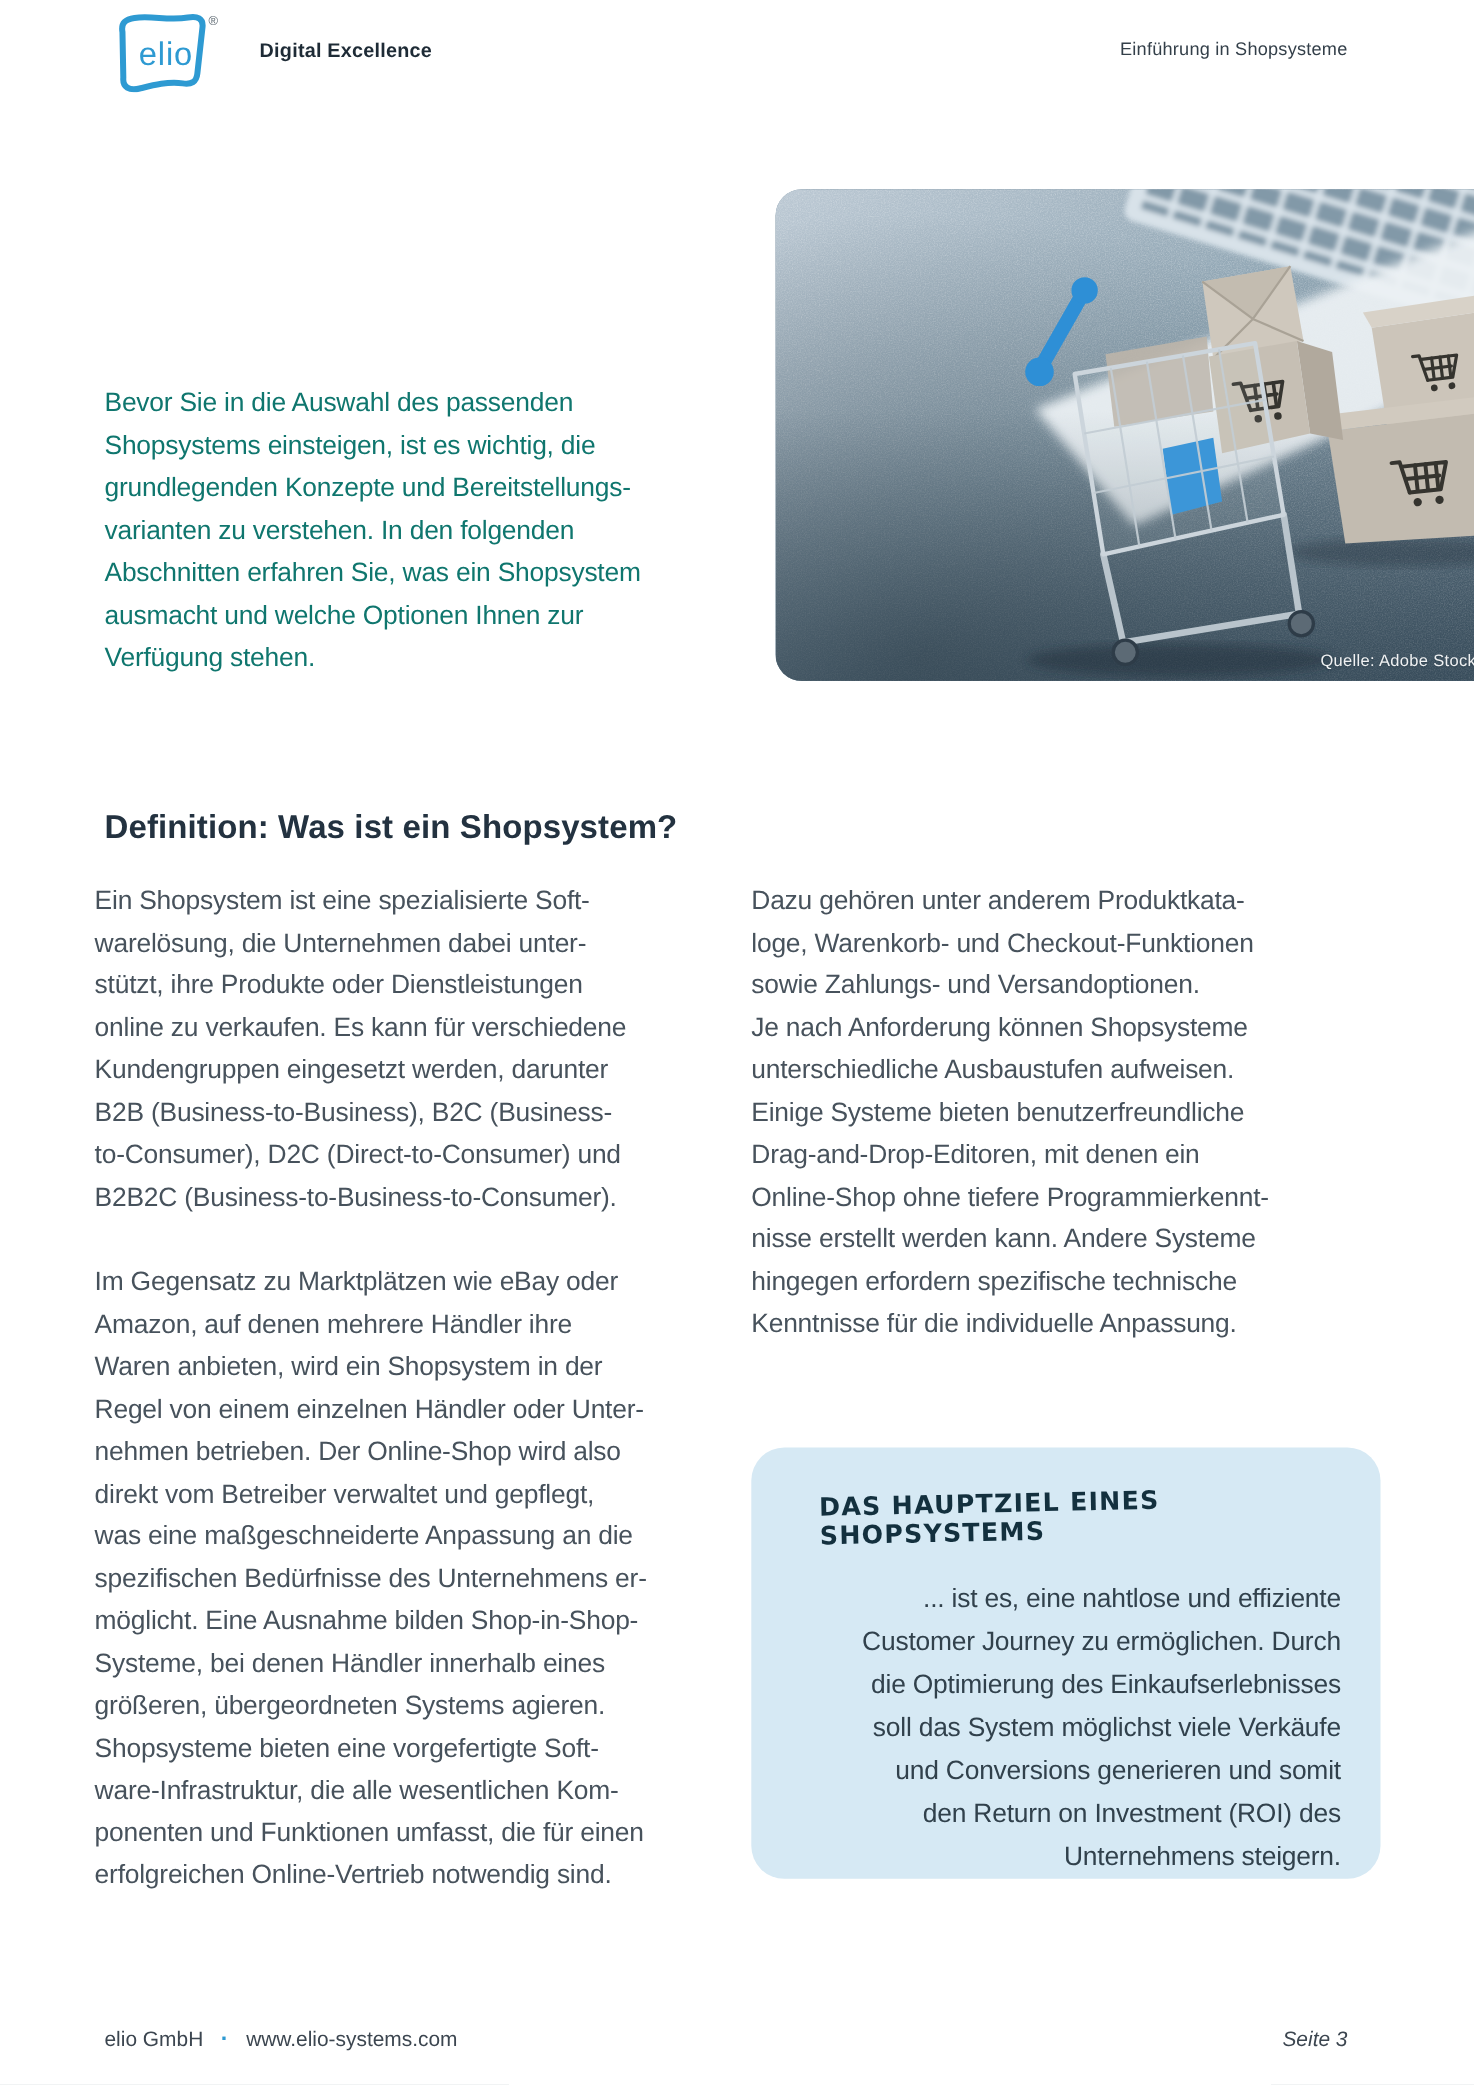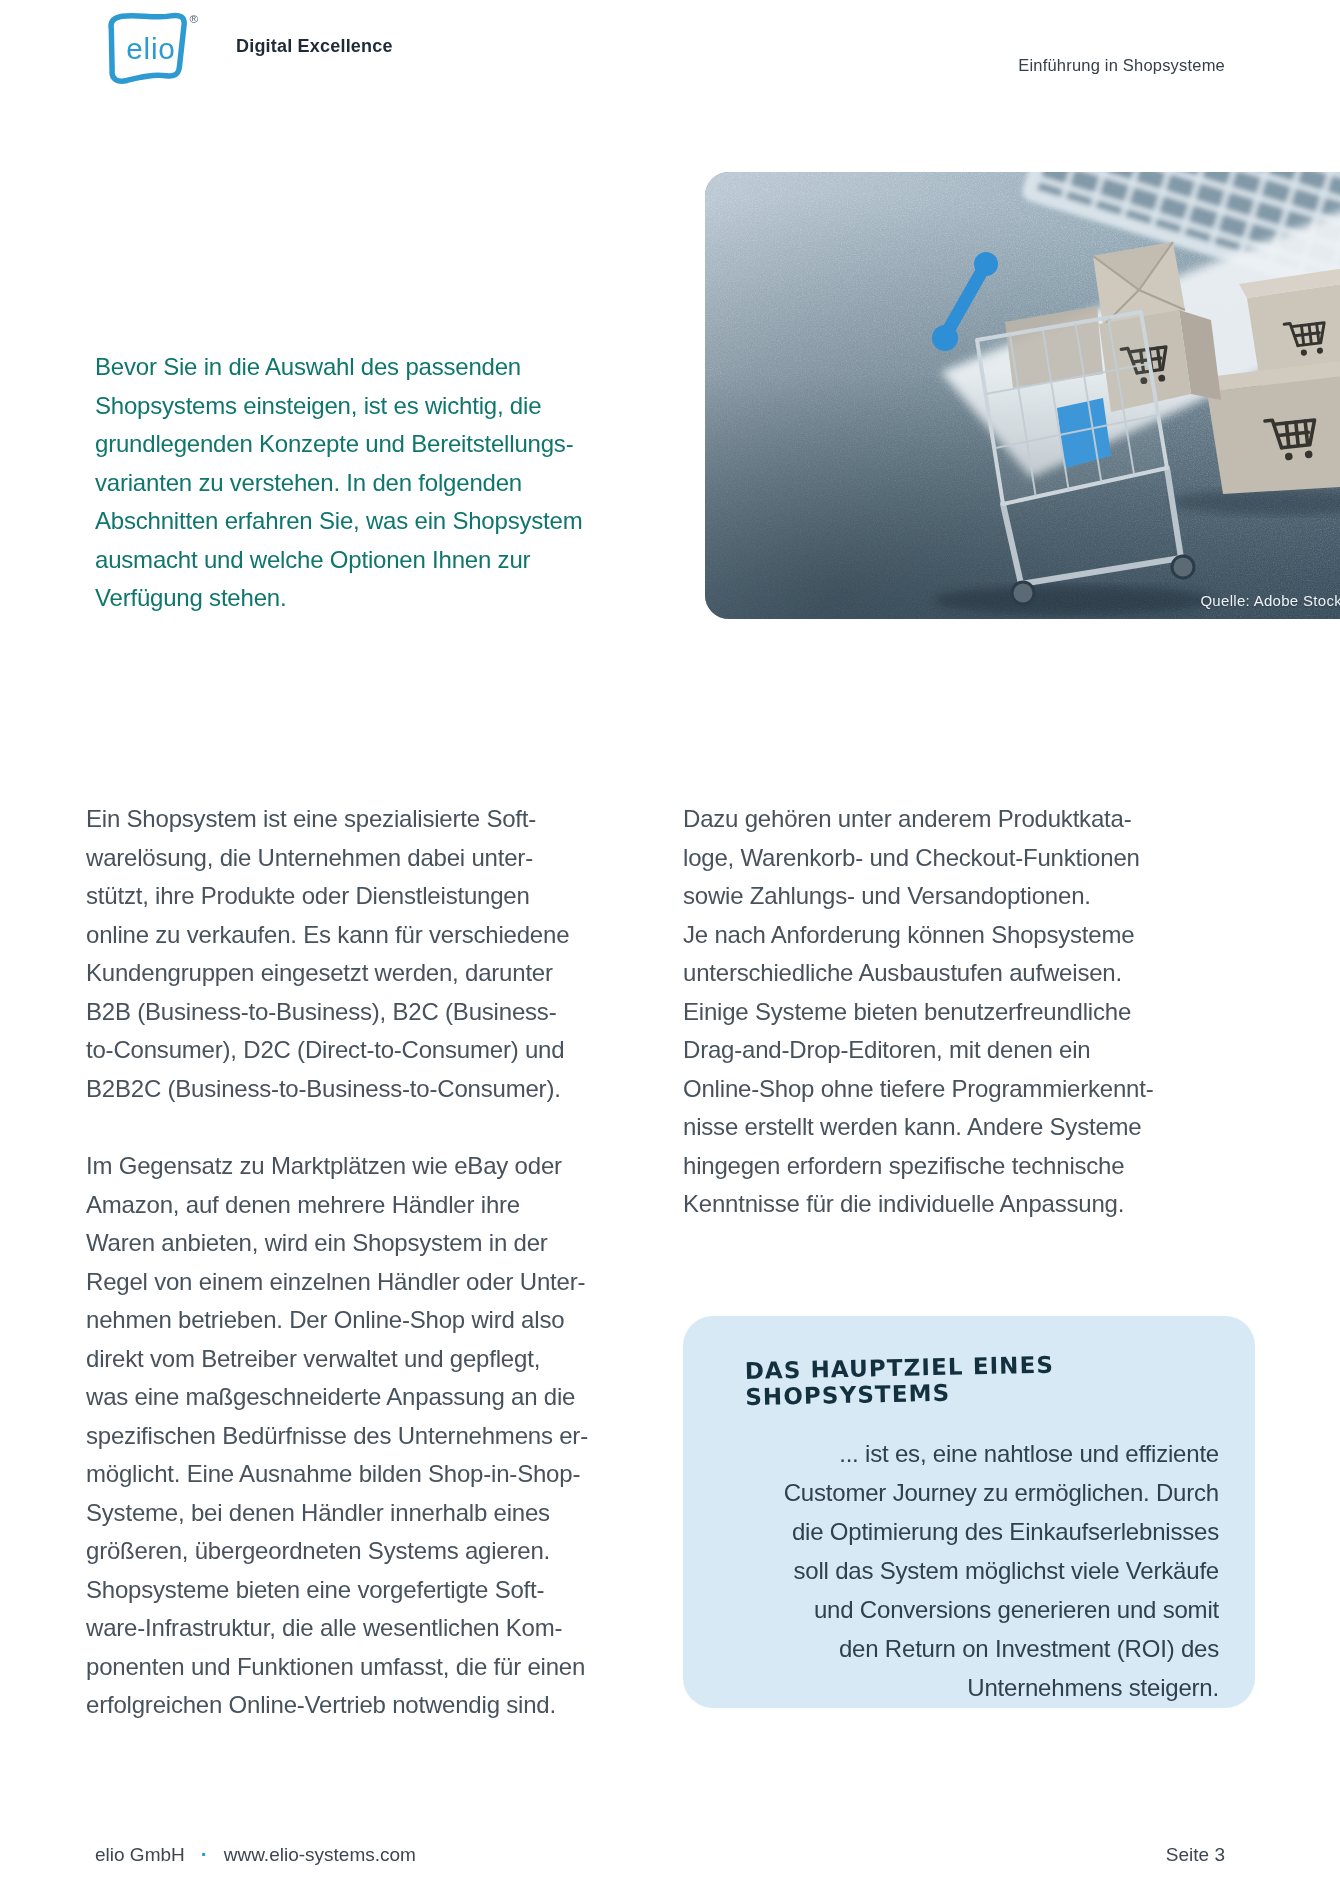--- a/index.html
+++ b/index.html
@@ -15,21 +15,21 @@
   }
 
   
   .logo-wrap{ position:absolute; left:95px; top:12px; width:125px; height:72px; }
   .brand{
     position:absolute; left:236px; top:36px;
     font-size:18px; font-weight:700; color:#1E2B36; letter-spacing:.2px;
   }
   .doc-title{
     position:absolute; right:115px; top:36px;
-    font-size:16.5px; color:#333F49; letter-spacing:.2px;margin-top:20px;
+    font-size:16.5px; color:#333F49; letter-spacing:.2px;
   }
 
   
   .h1{
     position:absolute; left:95px; top:208px; width:575px;
     font-size:33px; line-height:41px; font-weight:700; color:#233240;
     letter-spacing:.1px; white-space:pre-line;
   }
   .intro{
     position:absolute; left:95px; top:348px; width:585px;
@@ -74,21 +74,21 @@
     margin-top:24px; font-size:24px; line-height:39px; letter-spacing:-.2px;
     color:#31414C; white-space:pre-line;text-align:right;
   }
 
   
   .footer{
     position:absolute; left:95px; right:115px; top:1842px;
     display:flex; align-items:flex-end; font-size:19px; color:#3C4650;
   }
   .footer .dot{ color:#2E9AD2; font-weight:700; margin:0 16px; font-size:21px; }
-  .footer .page-num{ margin-left:auto; }
+  .footer .page-num{ margin-left:auto;font-style:italic; }
   .footer a{ color:#3C4650; text-decoration:none; }
 </style>
 </head>
 <body>
 
 <div class="page">
 
   <div class="logo-wrap">
     <svg width="125" height="72" viewBox="0 0 150 92">
       <path d="M16,22 C14,11 20,7 30,5.5 C50,2.5 70,9 92,5 C103,3 110,6 109,16
@@ -204,20 +204,21 @@
         </g>
 
         <line x1="281" y1="92" x2="240" y2="164" stroke="#2E8FD6" stroke-width="13" stroke-linecap="round"></line>
         <circle cx="281" cy="92" r="12" fill="#2E8FD6"></circle>
         <circle cx="240" cy="166" r="13" fill="#2E8FD6"></circle>
       </g>
     </svg>
     <span class="photo-caption">Quelle: Adobe Stock</span>
   </div>
 
+  <h2 class="h2">Definition: Was ist ein Shopsystem?</h2>
 
   <div class="col col-left">
     <p>Ein Shopsystem ist eine spezialisierte Soft-
 warelösung, die Unternehmen dabei unter-
 stützt, ihre Produkte oder Dienstleistungen
 online zu verkaufen. Es kann für verschiedene
 Kundengruppen eingesetzt werden, darunter
 B2B (Business-to-Business), B2C (Business-
 to-Consumer), D2C (Direct-to-Consumer) und
 B2B2C (Business-to-Business-to-Consumer).</p>

